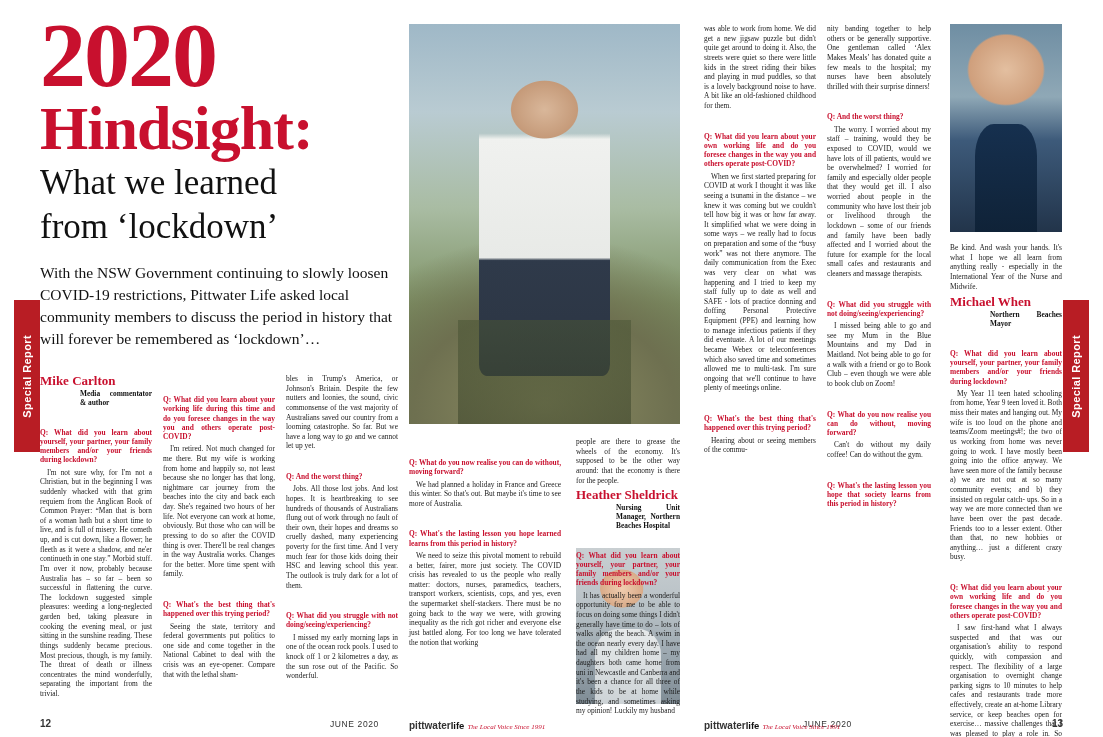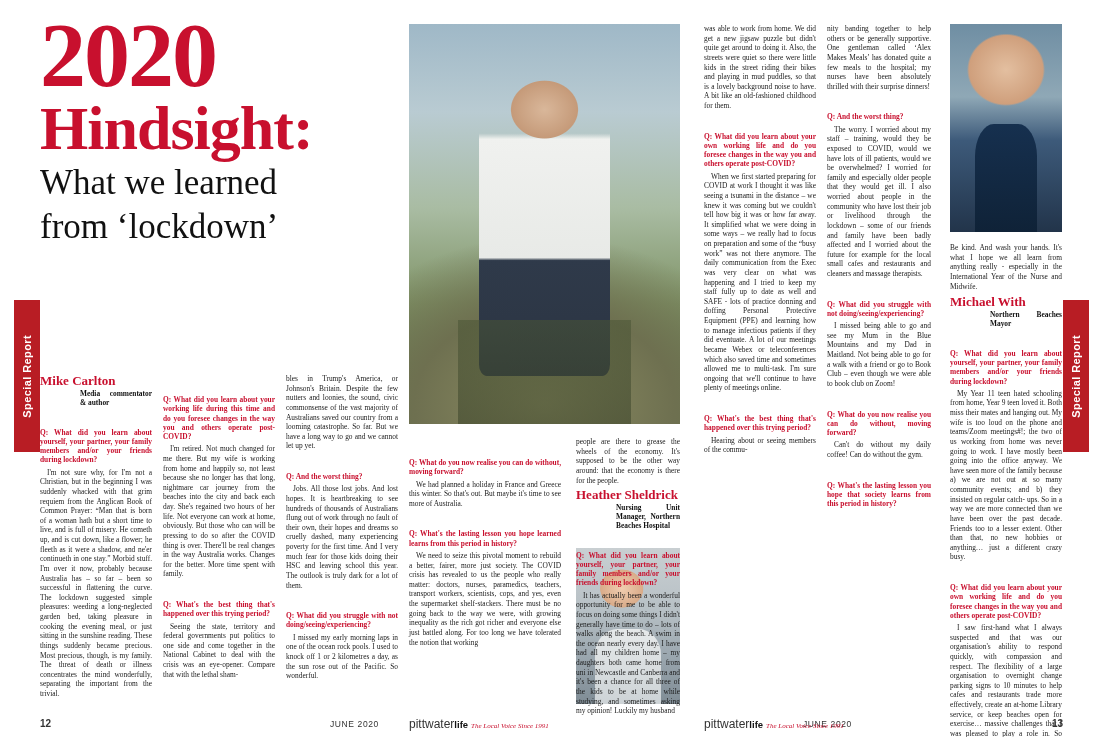--- a/index.html
+++ b/index.html
@@ -176,41 +176,42 @@
   }
   #date-left  { left:330px; }
   #date-right { left:803px; }
   .logo {
     position:absolute; bottom:6px;
     font-size:0;
     white-space:nowrap;
   }
   #logo-left  { left:409px; }
   #logo-right { left:704px; }
-  .logo .lg-a { font-family:"Liberation Sans", sans-serif; font-size:12px; font-weight:normal; color:#333; }
+  .logo .lg-a { font-family:"Liberation Sans", sans-serif; font-size:10px; font-weight:bold; color:#333; }
   .logo .lg-b { font-family:"Liberation Sans", sans-serif; font-size:9.5px; font-weight:bold; color:#111; }
   .logo .lg-c { font-family:"Liberation Serif", serif; font-size:7px; font-style:italic; color:#c8102e; margin-left:3px; }
 </style>
 </head>
 <body>
 
 <div class="page">
 
   <div class="side-tab left">
     <span>Special Report</span>
   </div>
   <div class="side-tab right">
     <span>Special Report</span>
   </div>
 
   <div class="masthead">
     <div class="mh-2020">2020</div>
     <div class="mh-hind">Hindsight:</div>
     <div class="mh-sub">What we learned</div>
     <div class="mh-sub">from ‘lockdown’</div>
+    <div class="mh-deck">With the NSW Government continuing to slowly loosen COVID-19 restrictions, Pittwater Life asked local community members to discuss the period in history that will forever be remembered as ‘lockdown’…</div>
   </div>
 
   <div class="photo" id="photo-main">
     <div class="ph-main"></div>
   </div>
   <div class="photo" id="photo-regan">
     <div class="ph-regan"></div>
   </div>
   <div class="photo" id="photo-sheldrick">
     <div class="ph-sheldrick"></div>
@@ -270,21 +271,21 @@
     <p class="ind">The worry. I worried about my staff – training, would they be exposed to COVID, would we have lots of ill patients, would we be overwhelmed? I worried for family and especially older people that they would get ill. I also worried about people in the community who have lost their job or livelihood through the lockdown – some of our friends and family have been badly affected and I worried about the future for example for the local small cafes and restaurants and cleaners and massage therapists.</p>
     <div class="q">Q: What did you struggle with not doing/seeing/experiencing?</div>
     <p class="ind">I missed being able to go and see my Mum in the Blue Mountains and my Dad in Maitland. Not being able to go for a walk with a friend or go to Book Club – even though we were able to book club on Zoom!</p>
     <div class="q">Q: What do you now realise you can do without, moving forward?</div>
     <p class="ind">Can't do without my daily coffee! Can do without the gym.</p>
     <div class="q">Q: What's the lasting lesson you hope that society learns from this period in history?</div>
   </div>
 
   <div class="col" id="col9">
     <p>Be kind. And wash your hands. It's what I hope we all learn from anything really - especially in the International Year of the Nurse and Midwife.</p>
-    <div class="byline-name">Michael With</div>
+    <div class="byline-name">Michael When</div>
     <div class="byline-role">Northern Beaches Mayor</div>
     <div class="q">Q: What did you learn about yourself, your partner, your family members and/or your friends during lockdown?</div>
     <p class="ind">My Year 11 teen hated schooling from home, Year 9 teen loved it. Both miss their mates and hanging out. My wife is too loud on the phone and teams/Zoom meetings#!; the two of us working from home was never going to work. I have mostly been going into the office anyway. We have seen more of the family because a) we are not out at so many community events; and b) they insisted on regular catch- ups. So in a way we are more connected than we have been over the past decade. Friends too to a lesser extent. Other than that, no new hobbies or anything… just a different crazy busy.</p>
     <div class="q">Q: What did you learn about your own working life and do you foresee changes in the way you and others operate post-COVID?</div>
     <p class="ind">I saw first-hand what I always suspected and that was our organisation's ability to respond quickly, with compassion and respect. The flexibility of a large organisation to overnight change parking signs to 10 minutes to help cafes and restaurants trade more effectively, create an at-home Library service, or keep beaches open for exercise… massive challenges that I was pleased to play a role in. So much more yet keep business as usual despite</p>
   </div>
 
   <div class="folio-num" id="folio-left">12</div>
   <div class="folio-num" id="folio-right">13</div>
   <div class="folio-date" id="date-left">JUNE 2020</div>

